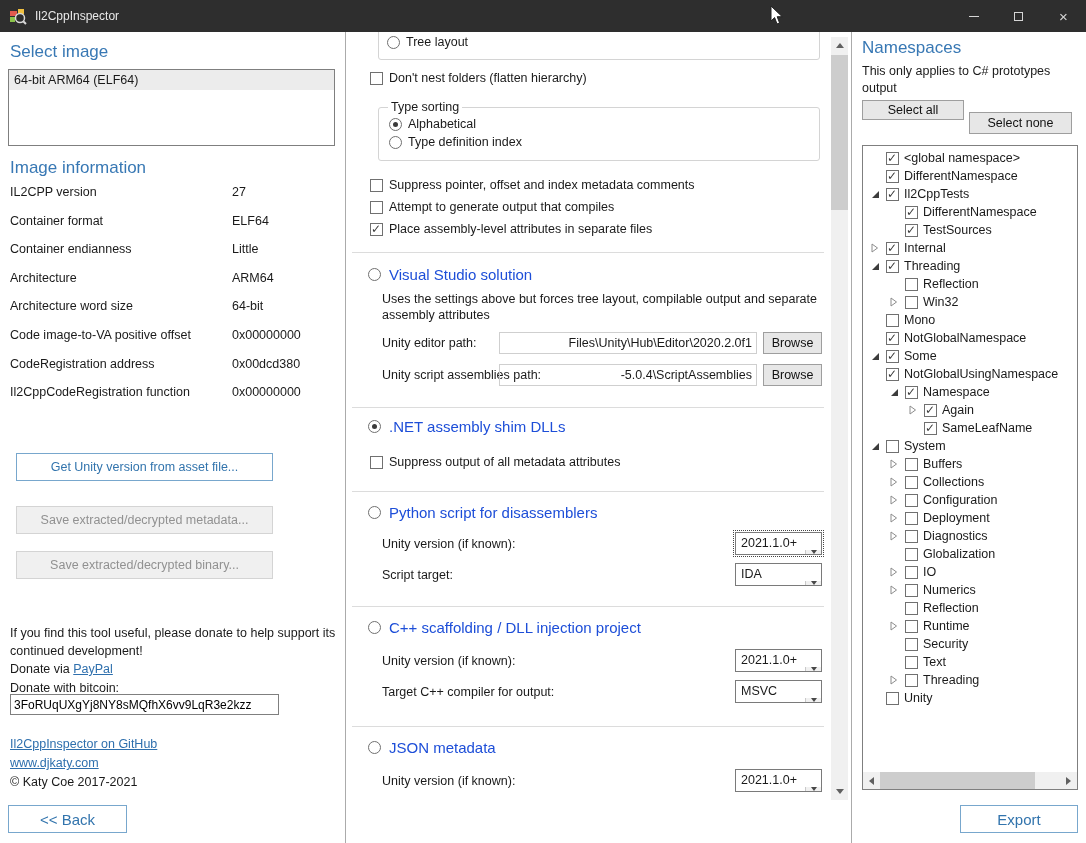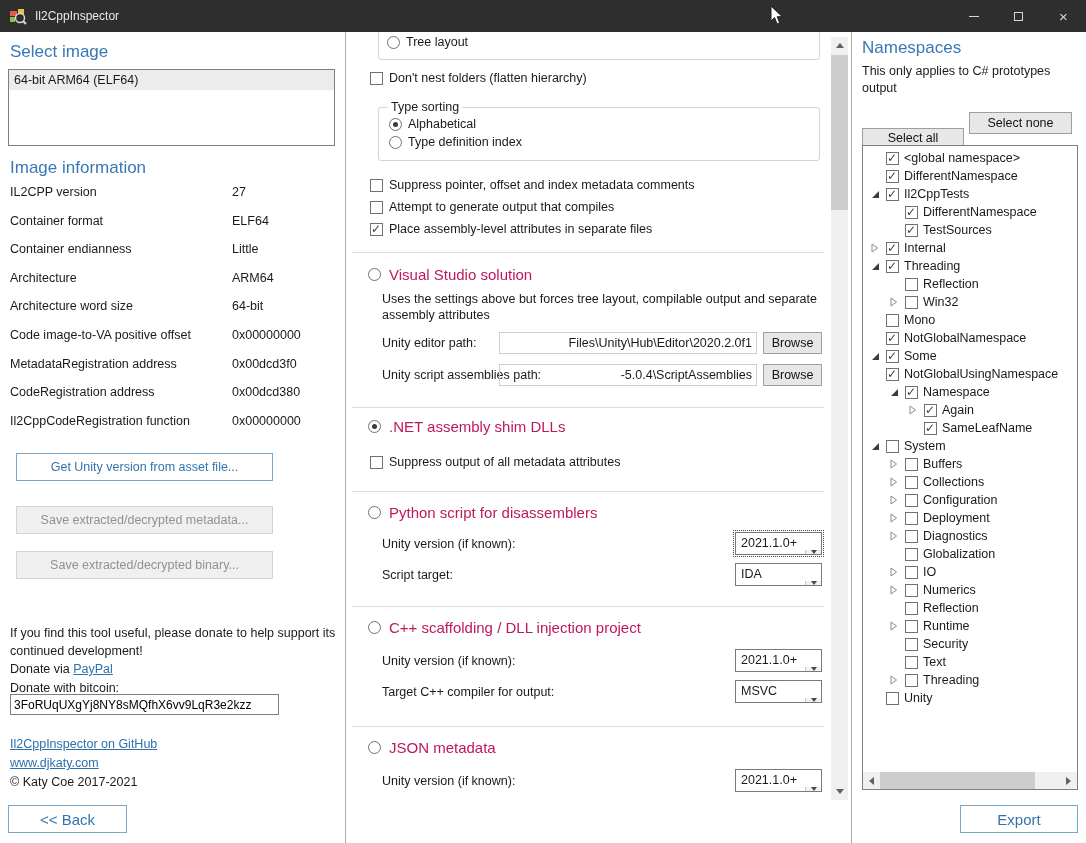--- a/index.html
+++ b/index.html
@@ -75,21 +75,21 @@
   .cb-flatten{position:absolute;top:39px;left:24px}
   .gb-type{top:75px;left:32px;width:442px;height:54px}
   .gb-type .rb-row{position:absolute;left:10px}
   .gb-type .rb-row.opt0{top:9px}
   .gb-type .rb-row.opt1{top:27px}
   .cb-list{position:absolute;top:142px;left:24px}
   .cb-list .cb-row{height:22px}
   .sep{position:absolute;left:6px;right:26px;height:1px;background:#dcdcdc}
   .sep1{top:220px}.sep2{top:375px}.sep3{top:459px}.sep4{top:574px}.sep5{top:694px}
   .section-row{position:absolute;left:22px;display:flex;align-items:center;gap:8px}
-  .section-title{font-size:15px;color:#be185d;white-space:nowrap}
+  .section-title{font-size:15px;color:#1d4ed8;white-space:nowrap}
   .sec-vs{top:234px}.sec-shim{top:386px}.sec-python{top:472px}.sec-cpp{top:587px}.sec-json{top:707px}
   .vs-desc{position:absolute;top:259px;left:36px;width:455px;font-size:12.5px;line-height:16px}
   .field-row{position:absolute;left:36px;right:28px;height:23px;display:flex;align-items:center}
   .field-label{font-size:12.5px;white-space:nowrap}
   .row-editor{top:299px}.row-assemblies{top:331px}
   .row-unity1{top:500px}.row-target{top:531px}
   .row-unity2{top:617px}.row-compiler{top:648px}
   .row-unity3{top:737px}
   .pathbox{position:absolute;right:65px;width:258px;height:22px;border:1px solid #cfcfcf;font-size:12.5px;line-height:20px;text-align:right;padding:0 4px;white-space:nowrap;overflow:hidden}
   .browse-btn{position:absolute;right:0;width:59px;height:22px}
@@ -100,21 +100,21 @@
   .sb-btn{position:absolute;left:0;width:17px;height:17px;display:flex;align-items:center;justify-content:center}
   .sb-up{top:0}.sb-down{bottom:0}
   .tri-up{border-left:4px solid transparent;border-right:4px solid transparent;border-bottom:5px solid #606060}
   .tri-down{border-left:4px solid transparent;border-right:4px solid transparent;border-top:5px solid #606060}
   .sb-thumb-v{position:absolute;left:0;top:18px;width:17px;height:155px;background:#cdcdcd}
 
   
   .right-panel{position:absolute;left:852px;top:0;width:234px;height:811px}
   .pos-namespaces{position:absolute;top:6px;left:10px}
   .ns-subtitle{position:absolute;top:31px;left:10px;width:214px;font-size:12.5px;line-height:17px}
-  .pos-select-all{position:absolute;top:96px;left:10px;width:102px;height:20px}
+  .pos-select-all{position:absolute;top:68px;left:10px;width:102px;height:20px}
   .pos-select-none{position:absolute;top:80px;left:117px;width:103px;height:22px}
   .treebox{position:absolute;top:113px;left:10px;width:216px;height:645px;border:1px solid #7f7f7f;background:#fff;overflow:hidden}
   .tree-rows{padding-top:3px}
   .tree-row{height:18px;display:flex;align-items:center;white-space:nowrap;overflow:hidden;padding-left:4px}
   .tree-row[data-level="1"]{padding-left:23px}
   .tree-row[data-level="2"]{padding-left:42px}
   .expander{width:19px;flex:none;display:flex;align-items:center;padding-left:4px}
   .exp-collapsed,.exp-expanded{display:none}
   .tree-row[data-expander="collapsed"] .exp-collapsed{display:block}
   .tree-row[data-expander="expanded"] .exp-expanded{display:block}
@@ -194,24 +194,20 @@
           <div class="info-row">
             <span class="info-label">Architecture word size</span>
             <span class="info-value">64-bit</span>
           </div>
 
           <div class="info-row">
             <span class="info-label">Code image-to-VA positive offset</span>
             <span class="info-value">0x00000000</span>
           </div>
 
-          <div class="info-row">
-            <span class="info-label">MetadataRegistration address</span>
-            <span class="info-value">0x00dcd3f0</span>
-          </div>
 
           <div class="info-row">
             <span class="info-label">CodeRegistration address</span>
             <span class="info-value">0x00dcd380</span>
           </div>
 
           <div class="info-row">
             <span class="info-label">Il2CppCodeRegistration function</span>
             <span class="info-value">0x00000000</span>
           </div>

